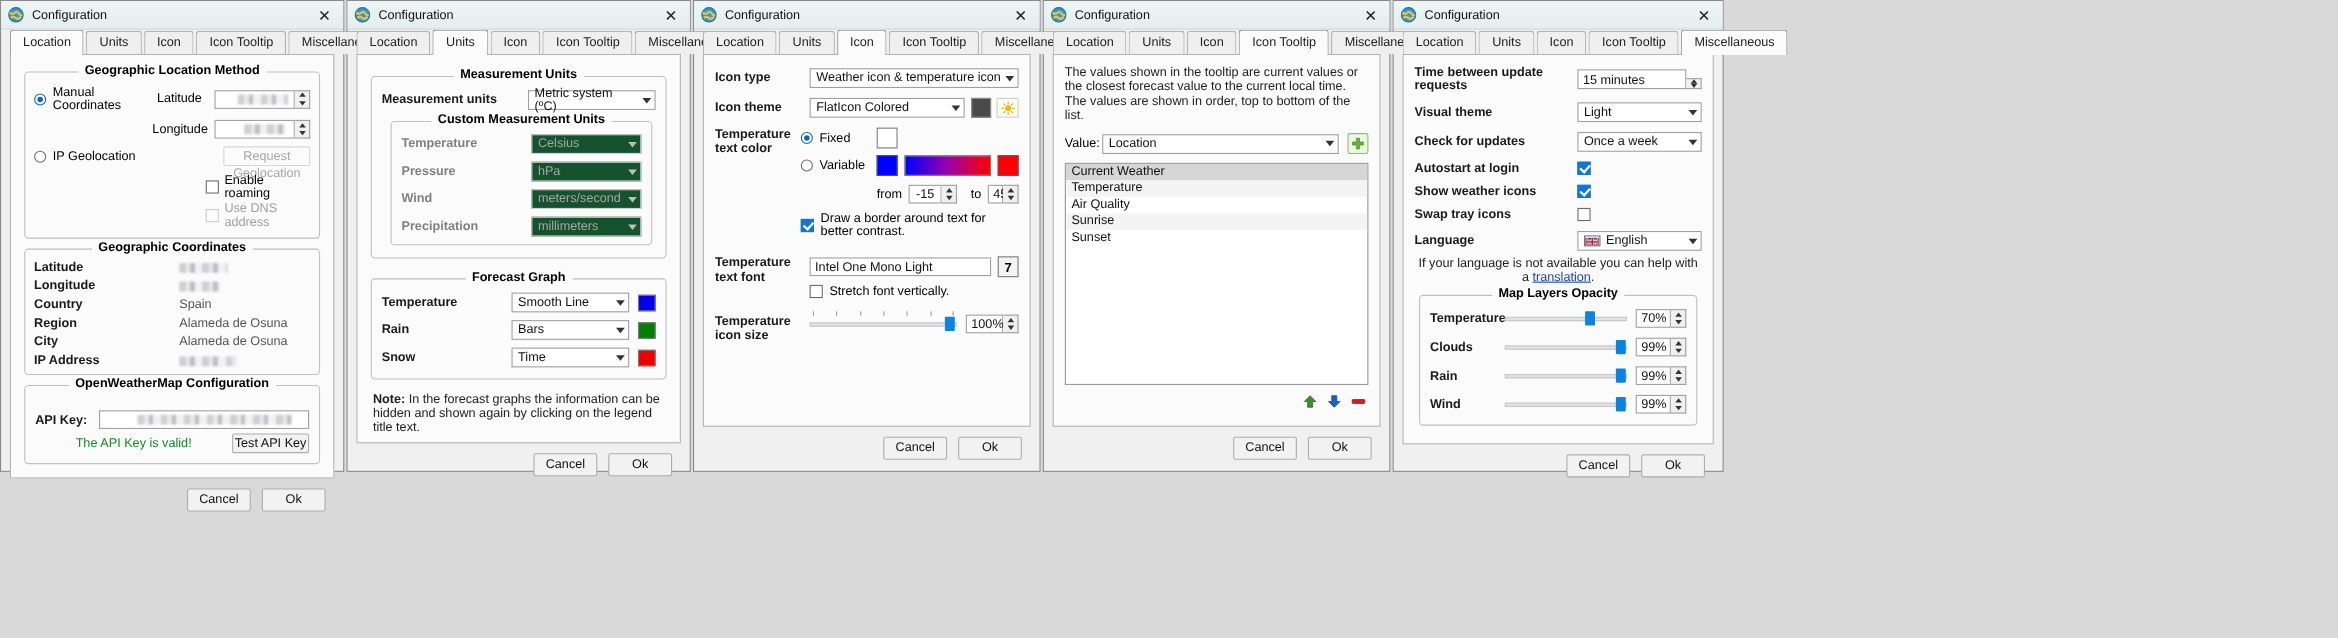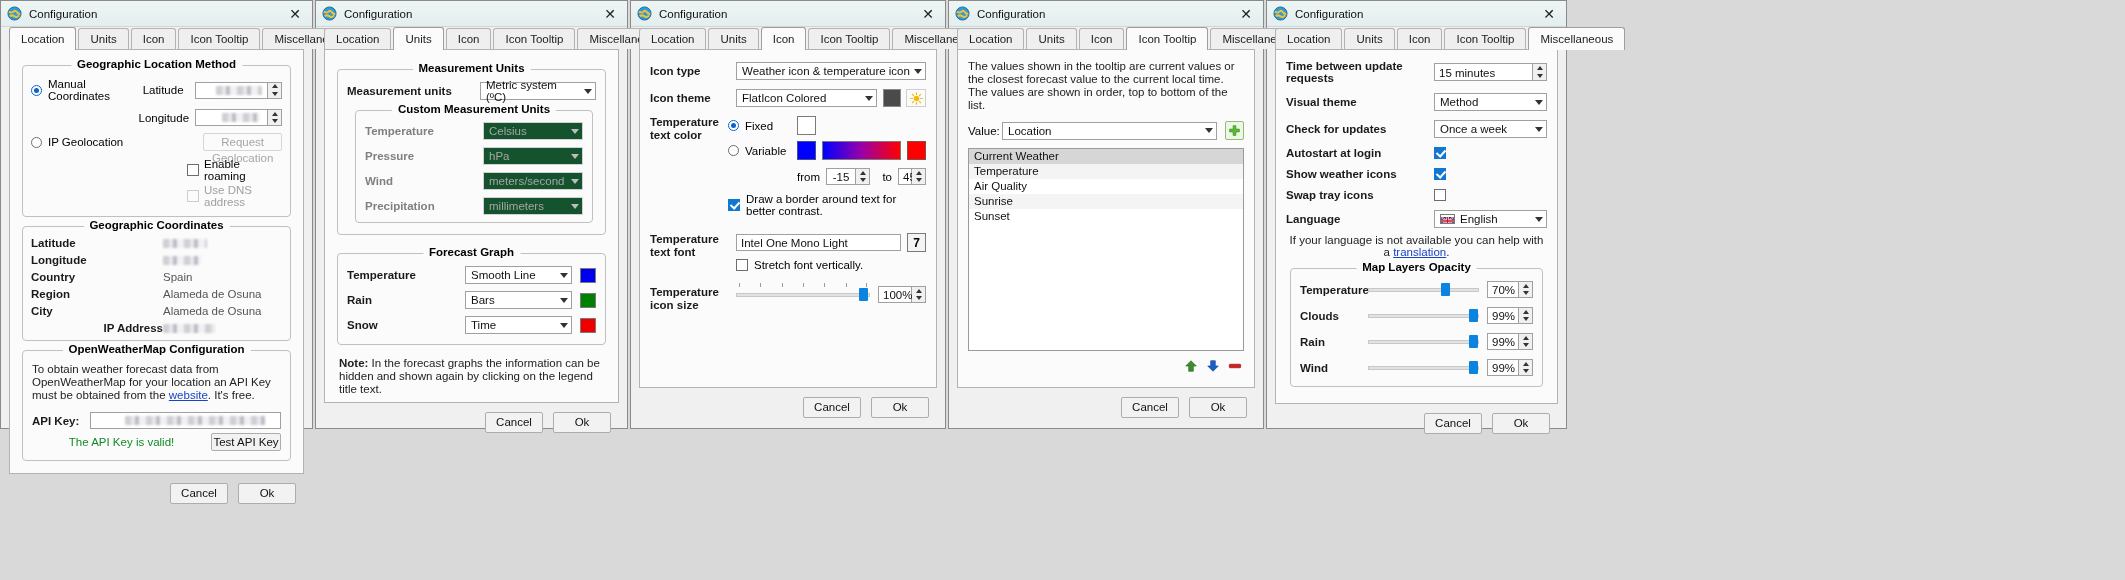--- a/index.html
+++ b/index.html
@@ -199,31 +199,28 @@
           <span class="val">Spain</span>
           </div>
         <div class="row" style="margin-bottom:5px;">
             <span class="lbl" style="width:132px;">Region</span>
           <span class="val">Alameda de Osuna</span>
           </div>
         <div class="row" style="margin-bottom:5px;">
             <span class="lbl" style="width:132px;">City</span>
           <span class="val">Alameda de Osuna</span>
           </div>
-        <div class="row" style="margin-bottom:2px;text-align:right;">
+        <div class="row" style="margin-bottom:2px;">
             <span class="lbl" style="width:132px;">IP Address</span>
           <span class="blurred" style="width:52px;"></span>
           </div>
       </div>
 
       <div class="group" style="padding:12px 9px 9px 9px;">
         <div class="glegend">OpenWeatherMap Configuration</div>
-        <div style="line-height:13px;color:#222;">
-          <span>To obtain weather forecast data from OpenWeatherMap for your location an API Key must be obtained from the </span><span class="link">website</span><span>. It's free.</span>
-        </div>
         <div class="row" style="margin-top:10px;margin-bottom:4px;">
           <span class="lbl" style="width:58px;">API Key:</span>
           <span class="fakeinput" style="flex:1;display:flex;align-items:center;">
             <span class="blurred" style="width:140px;margin-left:30px;"></span>
           </span>
         </div>
         <div class="row" style="margin-bottom:0;">
           <span style="flex:1;text-align:center;" class="ok-green">The API Key is valid!</span>
           <span class="btn" style="width:70px;min-width:0;height:18px;line-height:16px;">Test API Key</span>
         </div>
@@ -569,37 +566,37 @@
       <div class="tab">Location</div>
       <div class="tab">Units</div>
       <div class="tab">Icon</div>
       <div class="tab">Icon Tooltip</div>
       <div class="tab active">Miscellaneous</div>
     </div>
     <div class="tabpage" style="padding:10px 10px;">
 
       <div class="row" style="margin-bottom:9px;">
         <span class="lbl" style="width:148px;">Time between update requests</span>
-        <span class="spin" style="flex:1;">
+        <span class="spin" style="flex:1;align-items:flex-end;">
           <span class="fakeinput" style="flex:1;height:18px;line-height:18px;">15 minutes</span>
           <span class="btns">
               <div>
                 <i class="ar-up"></i>
               </div>
               <div>
                 <i class="ar-dn"></i>
               </div>
             </span>
         </span>
       </div>
 
       <div class="row" style="margin-bottom:9px;">
         <span class="lbl" style="width:148px;">Visual theme</span>
         <span class="combo" style="flex:1;">
-          <span>Method</span>
+          <span>Light</span>
             <i class="caret"></i>
         </span>
       </div>
 
       <div class="row" style="margin-bottom:9px;">
         <span class="lbl" style="width:148px;">Check for updates</span>
         <span class="combo" style="flex:1;">
           <span>Once a week</span>
             <i class="caret"></i>
         </span>

